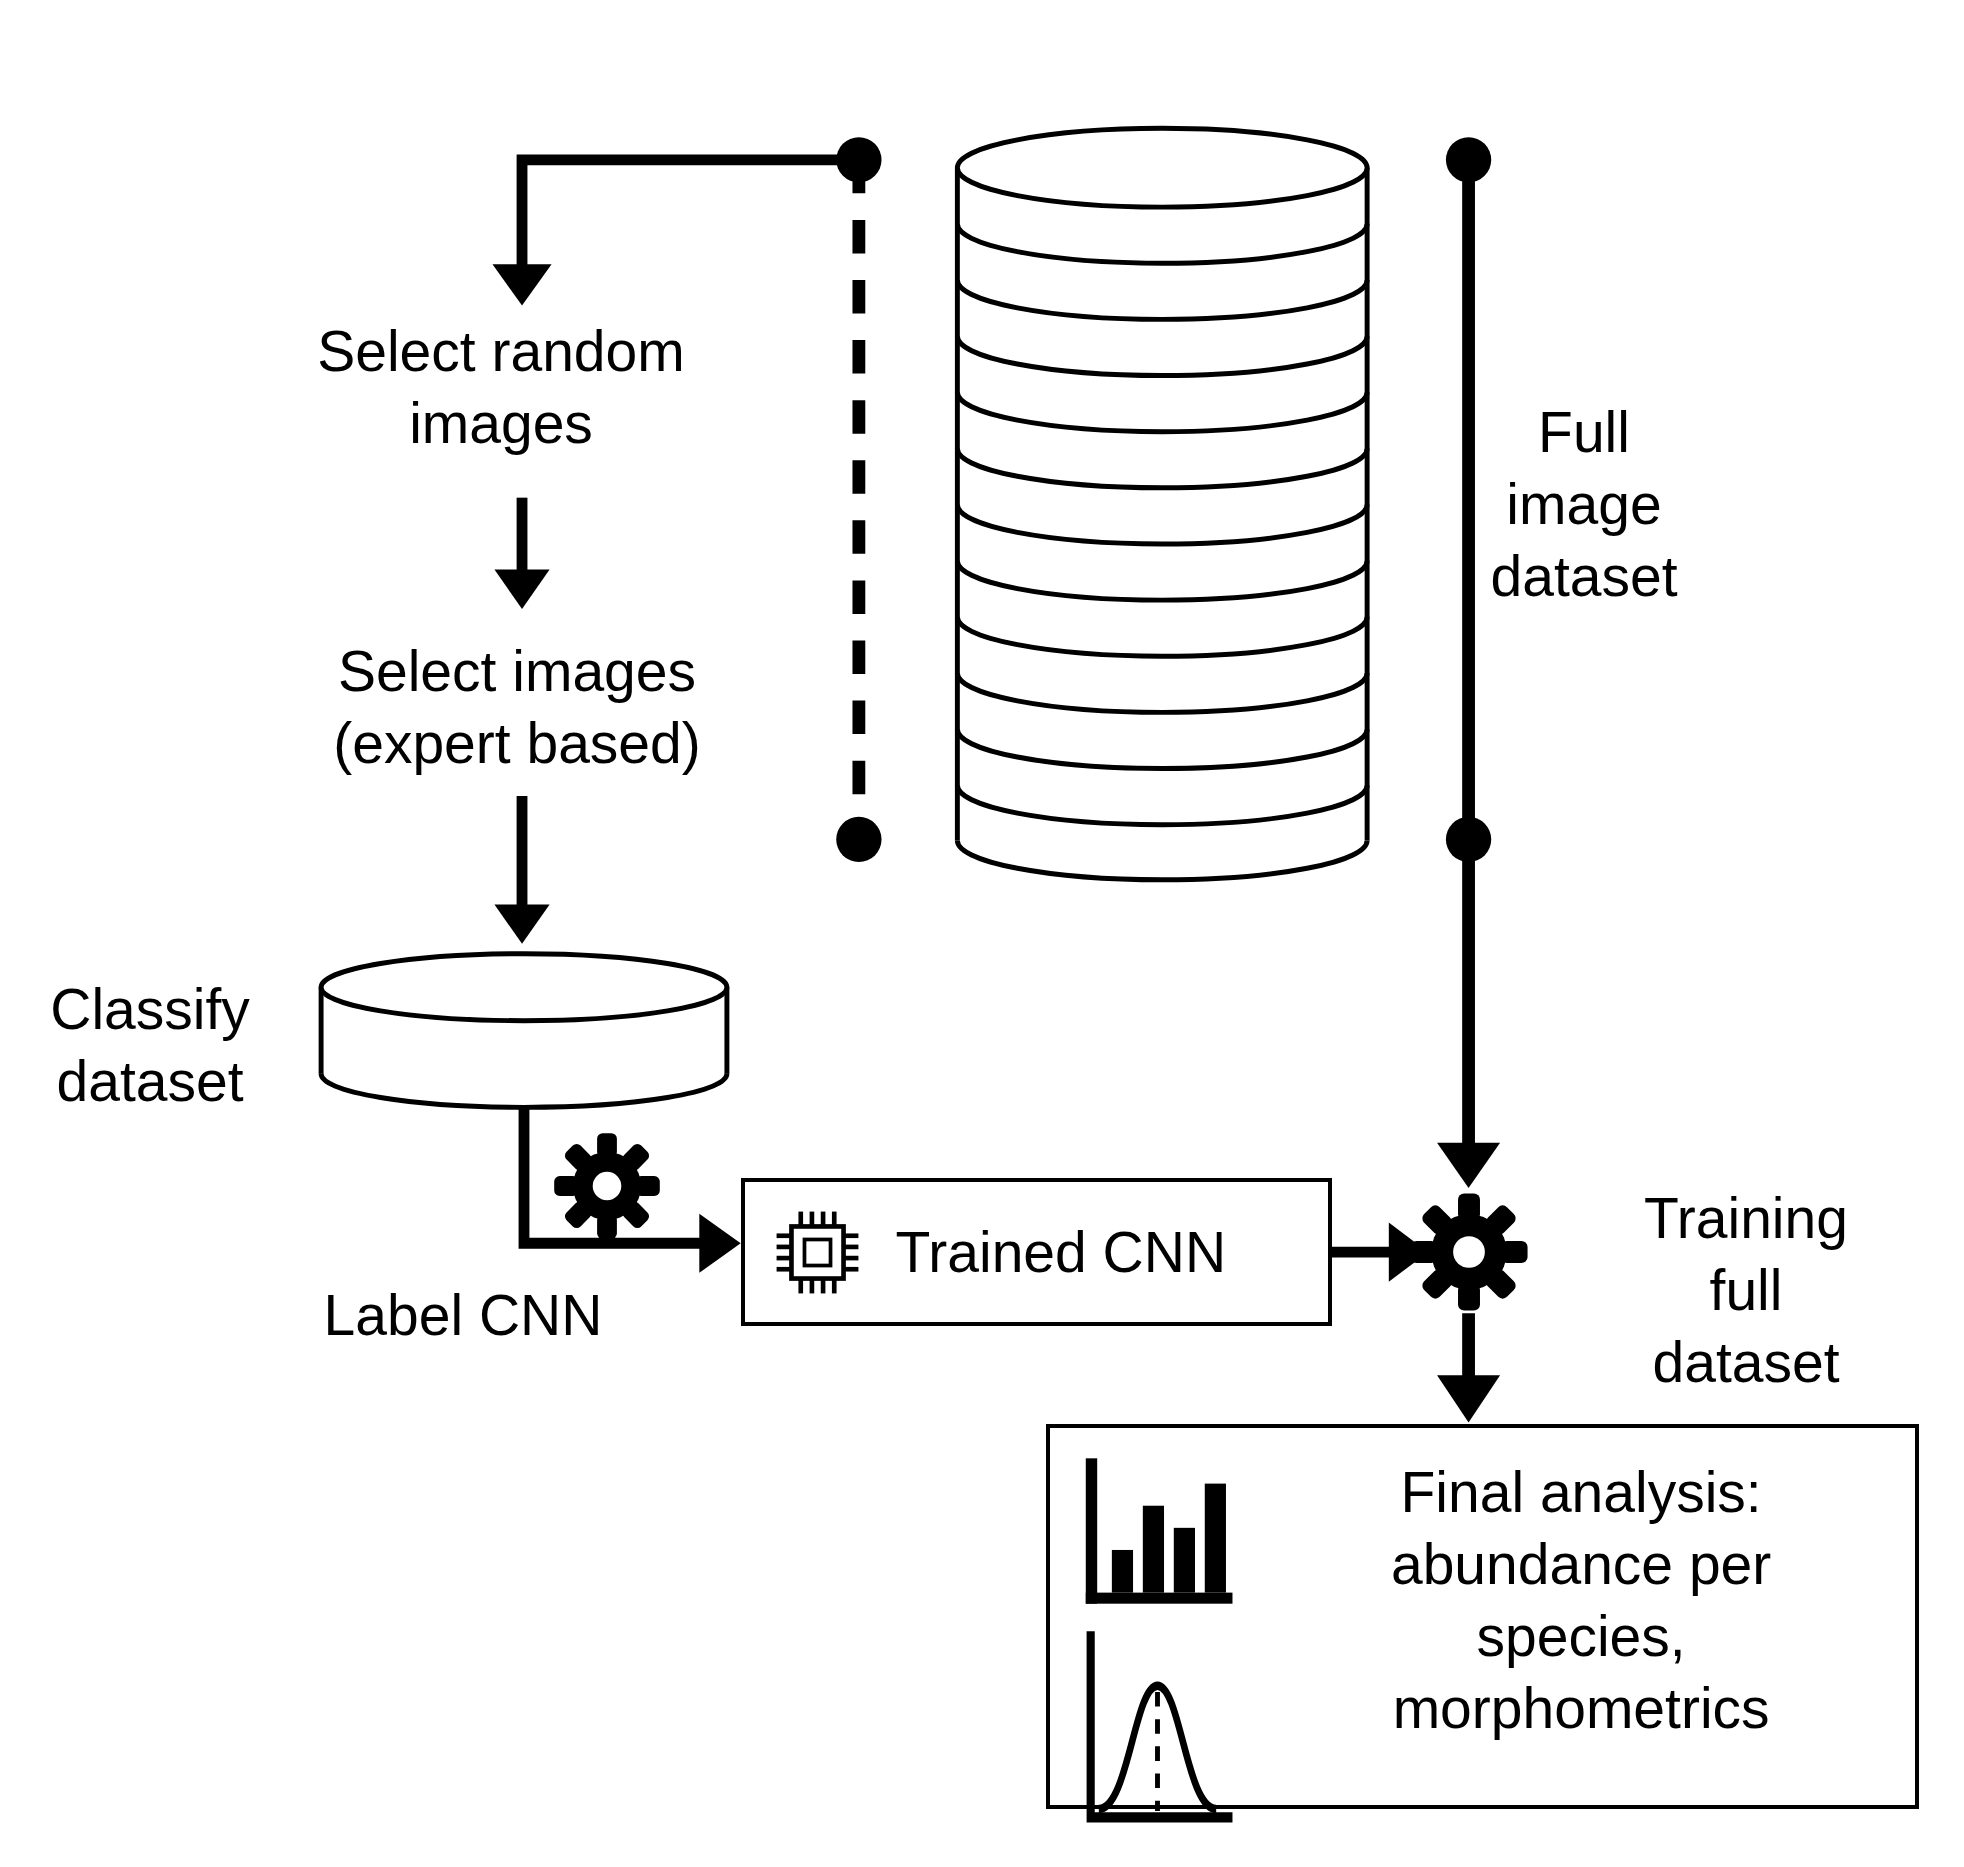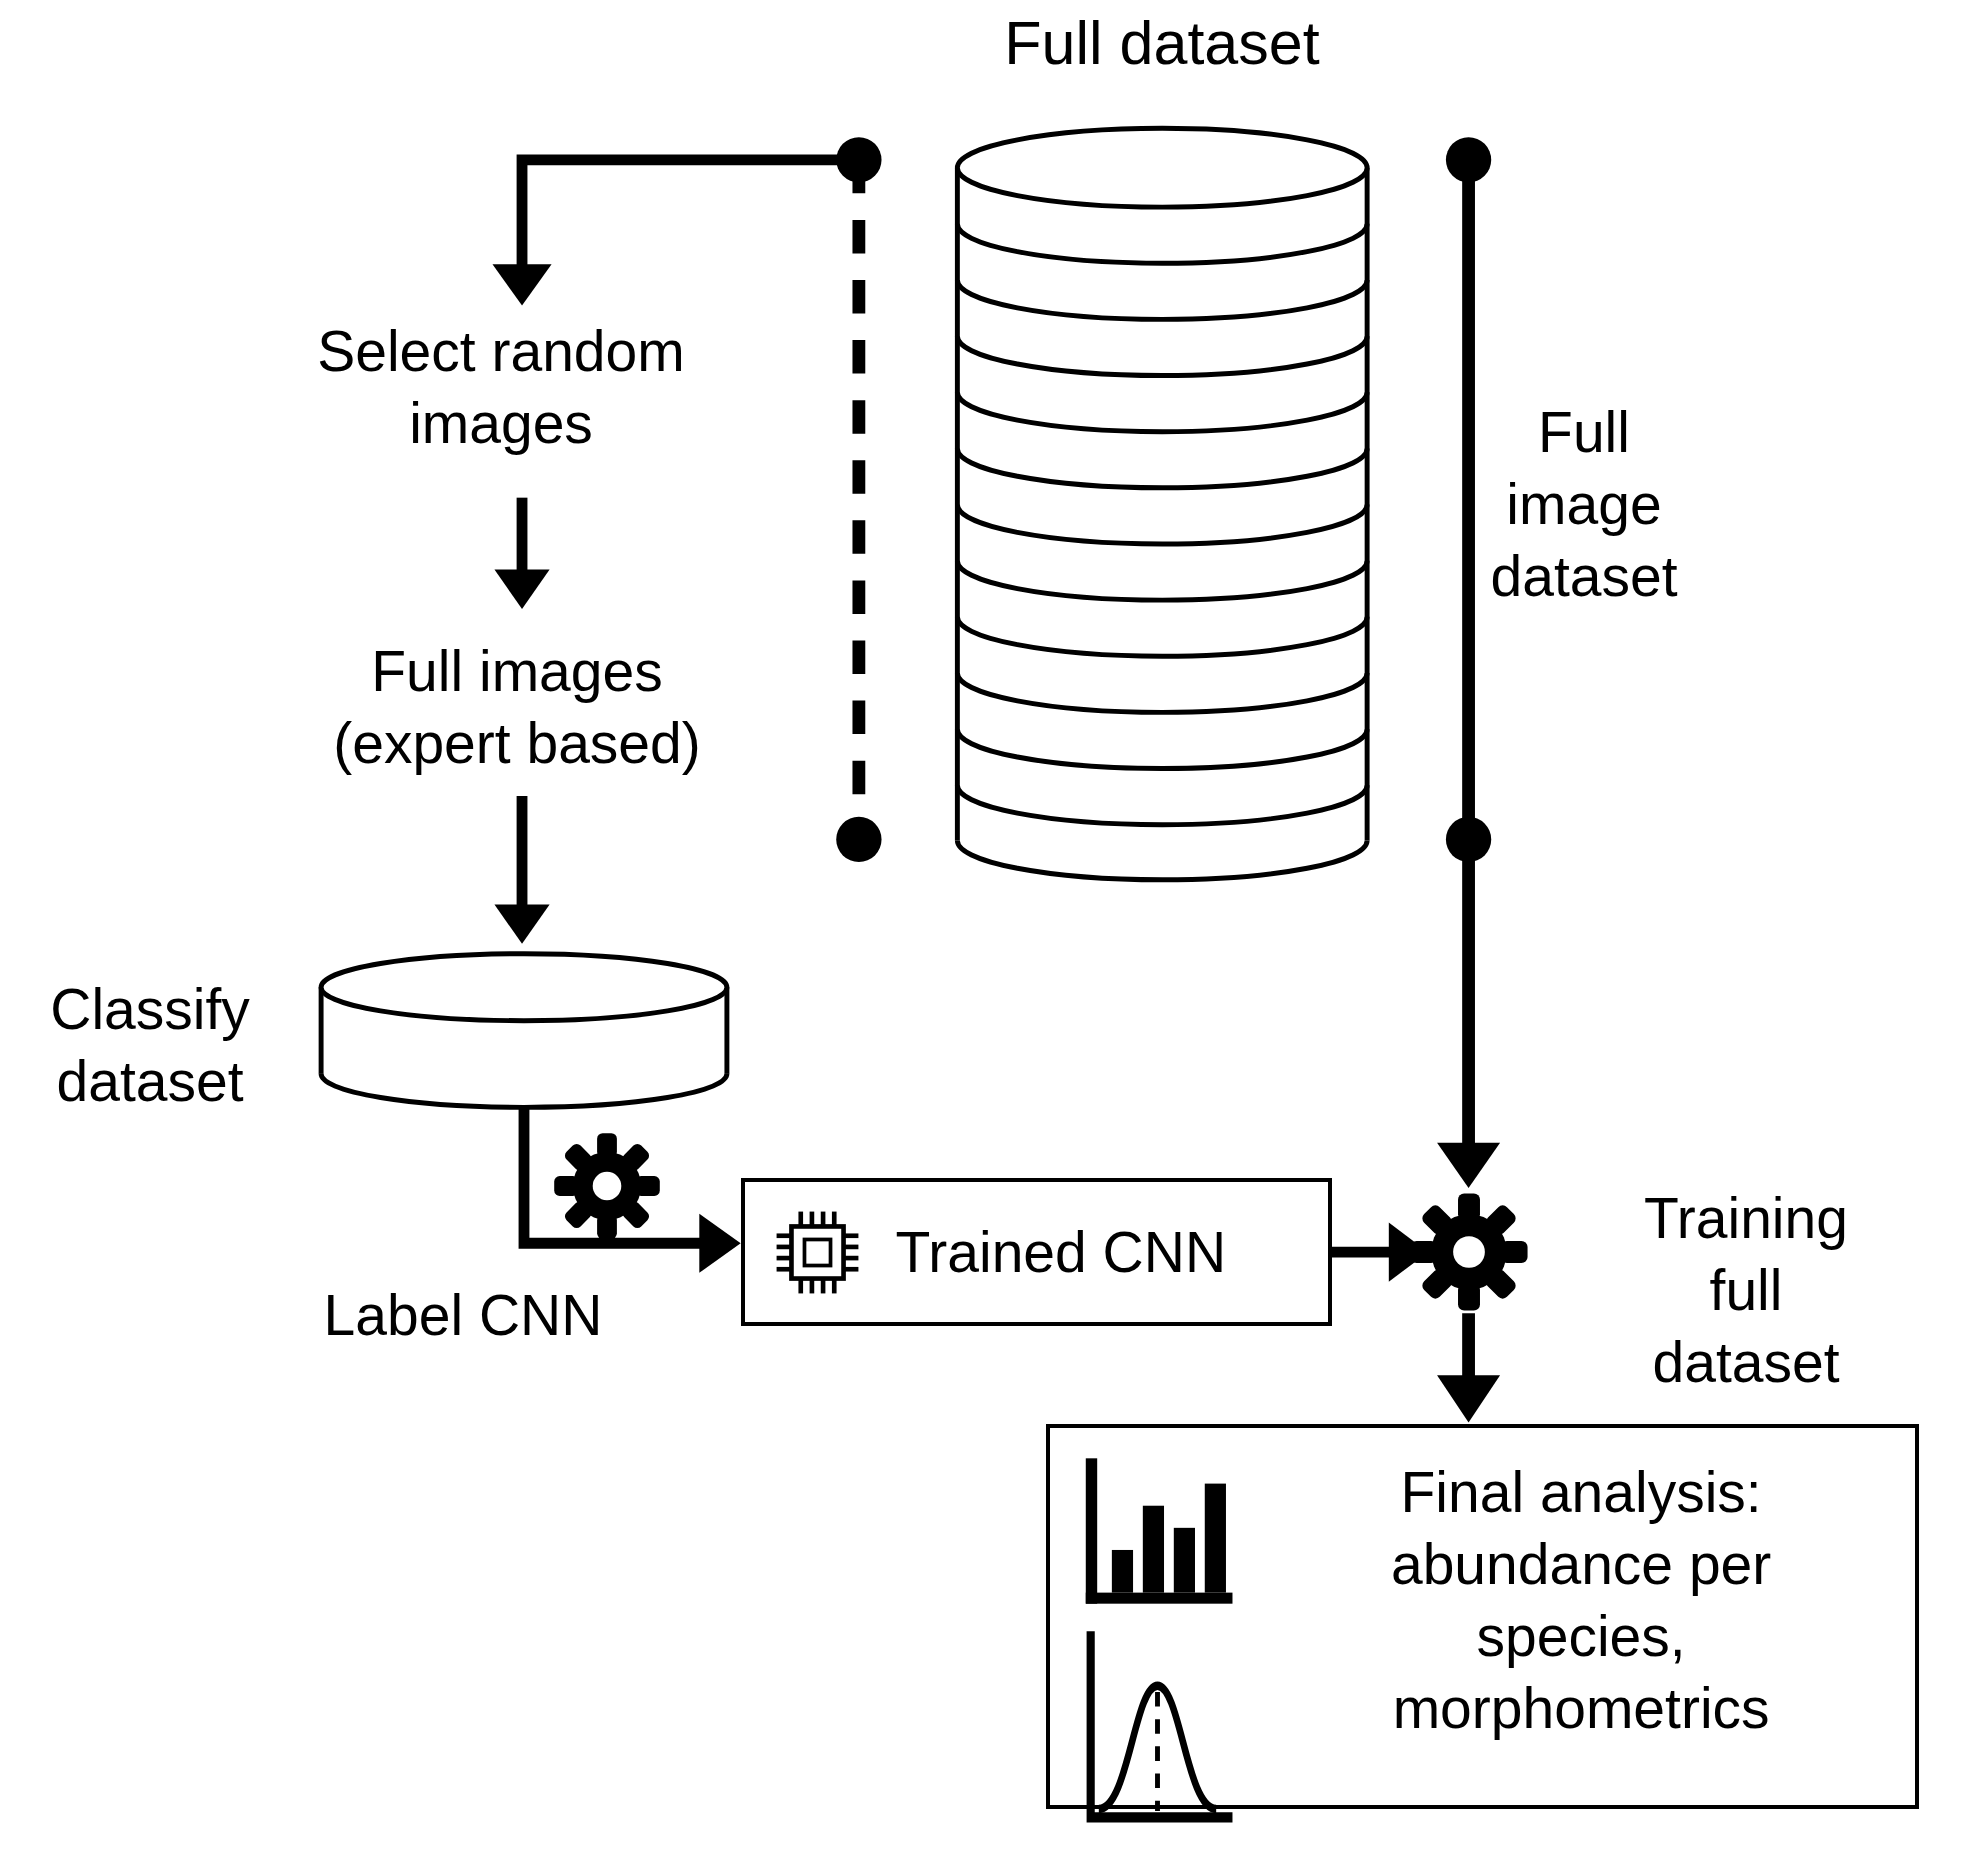--- a/index.html
+++ b/index.html
@@ -175,26 +175,25 @@
       <circle cx="1491" cy="162" r="23" fill="currentColor"></circle>
       <circle cx="1491" cy="852" r="23" fill="currentColor"></circle>
     </g>
 
     <g>
       <line x1="1491" y1="1333" x2="1491" y2="1398" stroke="currentColor" stroke-width="13"></line>
       <polygon points="1459,1396 1523,1396 1491,1444" fill="currentColor"></polygon>
     </g>
   </svg>
 
-  <div class="label title" style="left:1162px; top:9.9px">Full dataset</div>
 
   <div class="label" style="left:501px; top:315px">Select random
 images</div>
 
-  <div class="label" style="left:517px; top:635px">Full images
+  <div class="label" style="left:517px; top:635px">Select images
 (expert based)</div>
 
   <div class="label" style="left:150px; top:973px">Classify
 dataset</div>
 
   <div class="label" style="left:463px; top:1279px">Label CNN</div>
 
   <div class="label" style="left:1584px; top:396px">Full
 image
 dataset</div>

